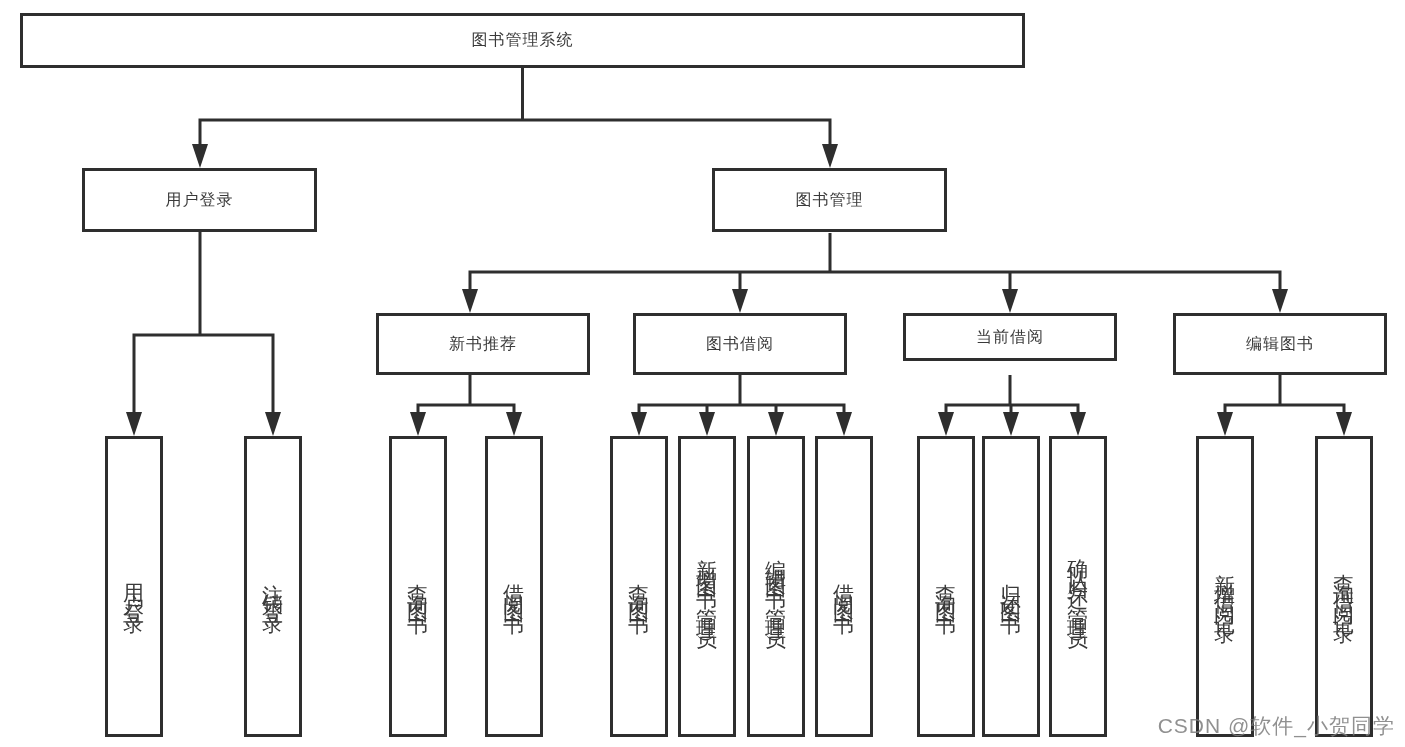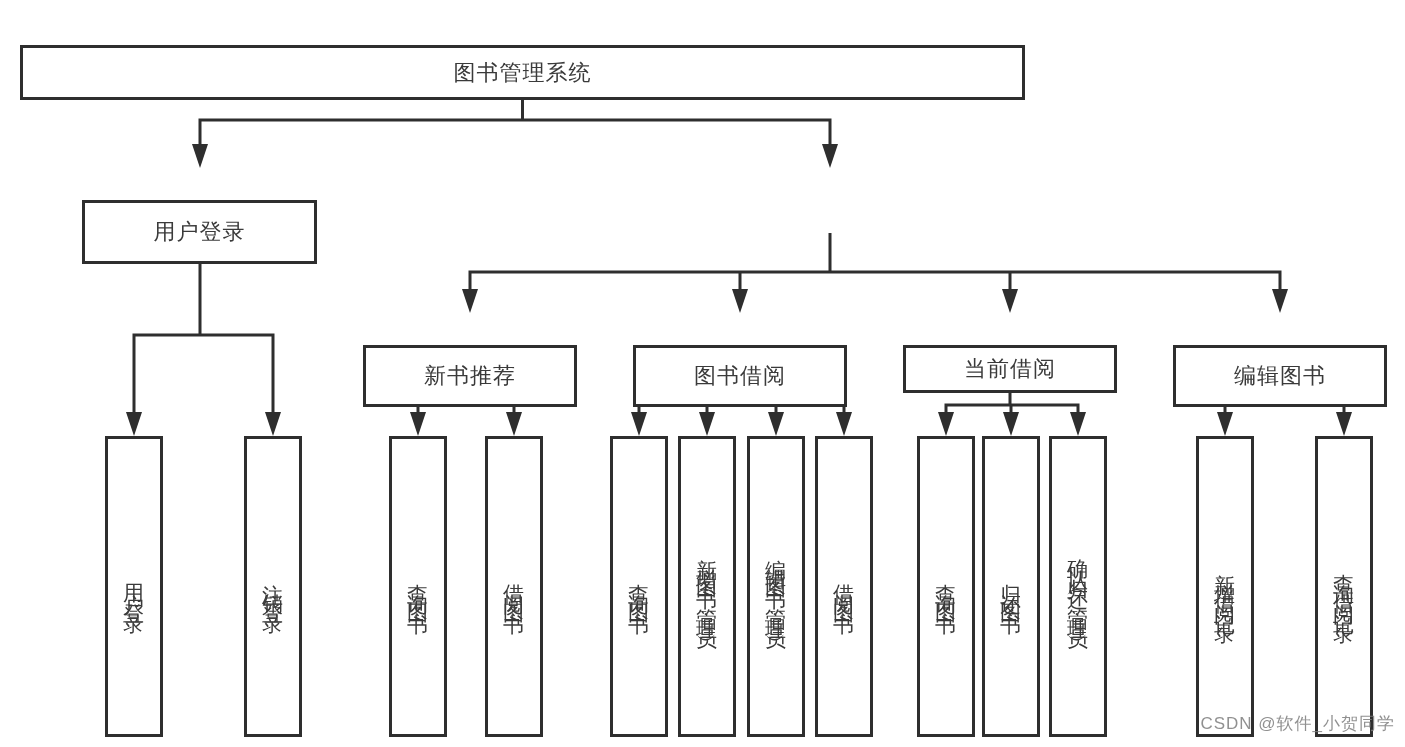--- a/index.html
+++ b/index.html
@@ -10,32 +10,32 @@
     position:absolute;
     background:#ffffff;
     border:3px solid #2e2e2e;
     box-sizing:border-box;
     display:flex;
     align-items:center;
     justify-content:center;
     color:#3a3a3a;
     z-index:2;
   }
-  .box.h{font-size:22px;letter-spacing:1px;white-space:nowrap;margin-top:32px;}
+  .box.h{font-size:16px;letter-spacing:1px;white-space:nowrap;}
   .box.v{
     font-size:21px;
     writing-mode:vertical-rl;
     text-orientation:upright;
     letter-spacing:10px;
     line-height:1;
   }
   .watermark{
     position:absolute;
     z-index:3;
-    font-size:17px;
+    font-size:21px;
     color:rgba(125,125,125,0.85);
     letter-spacing:1px;
     white-space:nowrap;
   }
 </style>
 </head>
 <body>
 
 <div class="canvas">
 
@@ -93,22 +93,23 @@
       <polygon points="1003,412 1019,412 1011,436"></polygon>
       <polygon points="1070,412 1086,412 1078,436"></polygon>
       <polygon points="1217,412 1233,412 1225,436"></polygon>
       <polygon points="1336,412 1352,412 1344,436"></polygon>
     </g>
   </svg>
 
   <div class="box h" style="left:20px;top:13px;width:1005px;height:55px;">图书管理系统</div>
 
   <div class="box h" style="left:82px;top:168px;width:235px;height:64px;">用户登录</div>
+  <div class="box h" style="left:712px;top:168px;width:235px;height:64px;">图书管理</div>
 
-  <div class="box h" style="left:363px;top:313px;width:214px;height:62px;">新书推荐</div>
+  <div class="box h" style="left:376px;top:313px;width:214px;height:62px;">新书推荐</div>
   <div class="box h" style="left:633px;top:313px;width:214px;height:62px;">图书借阅</div>
   <div class="box h" style="left:903px;top:313px;width:214px;height:48px;">当前借阅</div>
   <div class="box h" style="left:1173px;top:313px;width:214px;height:62px;">编辑图书</div>
 
   <div class="box v" style="left:105px;top:436px;width:58px;height:301px;">用户登录</div>
   <div class="box v" style="left:244px;top:436px;width:58px;height:301px;">注销登录</div>
 
   <div class="box v" style="left:389px;top:436px;width:58px;height:301px;">查询图书</div>
   <div class="box v" style="left:485px;top:436px;width:58px;height:301px;">借阅图书</div>
 

